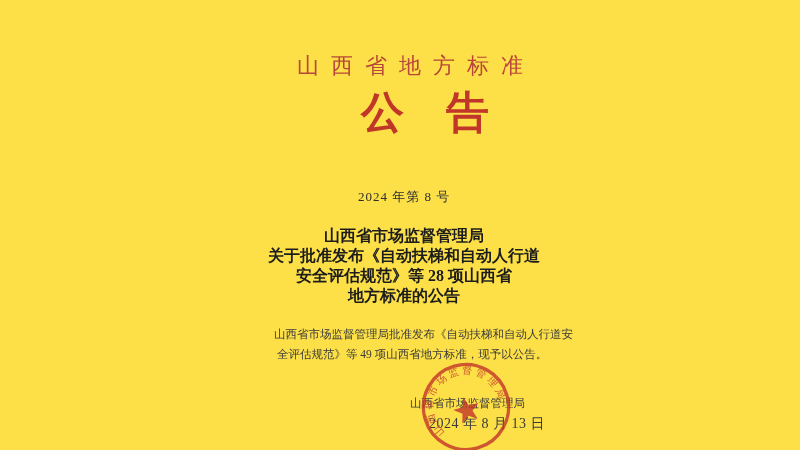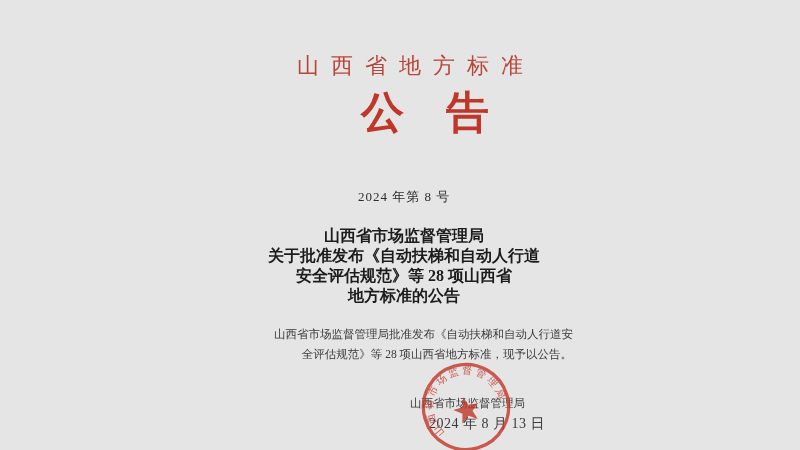--- a/index.html
+++ b/index.html
@@ -4,21 +4,21 @@
 <style>
   html, body {
     margin: 0;
     padding: 0;
     background: #ffffff;
   }
   .canvas {
     position: relative;
     width: 800px;
     height: 450px;
-    background: #e5e5e5;
+    background: #fde047;
     overflow: hidden;
     font-family: "Liberation Serif", "DejaVu Serif", serif;
   }
   .centered-block {
     position: absolute;
     left: 4px;
     width: 800px;
     text-align: center;
     white-space: nowrap;
   }
@@ -52,21 +52,21 @@
     color: #1c1c1c;
   }
   .body-text {
     position: absolute;
     left: 252px;
     top: 324px;
     width: 320px;
     font-size: 11.5px;
     line-height: 20px;
     color: #3a3a3a;
-    text-align: right;
+    text-align: center;
     white-space: nowrap;
   }
   .body-line.indent {
     padding-left: 22px;
   }
   .sig-org {
     position: absolute;
     left: 410px;
     top: 396px;
     font-size: 11.5px;
@@ -105,21 +105,21 @@
 
   <div class="centered-block heading">
     <div>山西省市场监督管理局</div>
     <div>关于批准发布《自动扶梯和自动人行道</div>
     <div>安全评估规范》等 28 项山西省</div>
     <div>地方标准的公告</div>
   </div>
 
   <div class="body-text">
     <div class="body-line indent">山西省市场监督管理局批准发布《自动扶梯和自动人行道安</div>
-    <div class="body-line">全评估规范》等 28 项山西省地方标准，现予以公告。</div>
+    <div class="body-line">全评估规范》等 49 项山西省地方标准，现予以公告。</div>
   </div>
 
   <div class="sig-org">山西省市场监督管理局</div>
 
   <div class="sig-date">2024 年 8 月 13 日</div>
 
   <svg class="seal" viewBox="0 0 100 100">
     <circle cx="50" cy="50" r="46.3" fill="none" stroke="#c43a2c" stroke-width="3.6"></circle>
     <path id="sealArc" d="M 21,71 A 36,36 0 1 1 79,71" fill="none"></path>
     <text font-size="11" fill="#c43a2c" letter-spacing="3" font-family="Liberation Serif, DejaVu Serif, serif">

